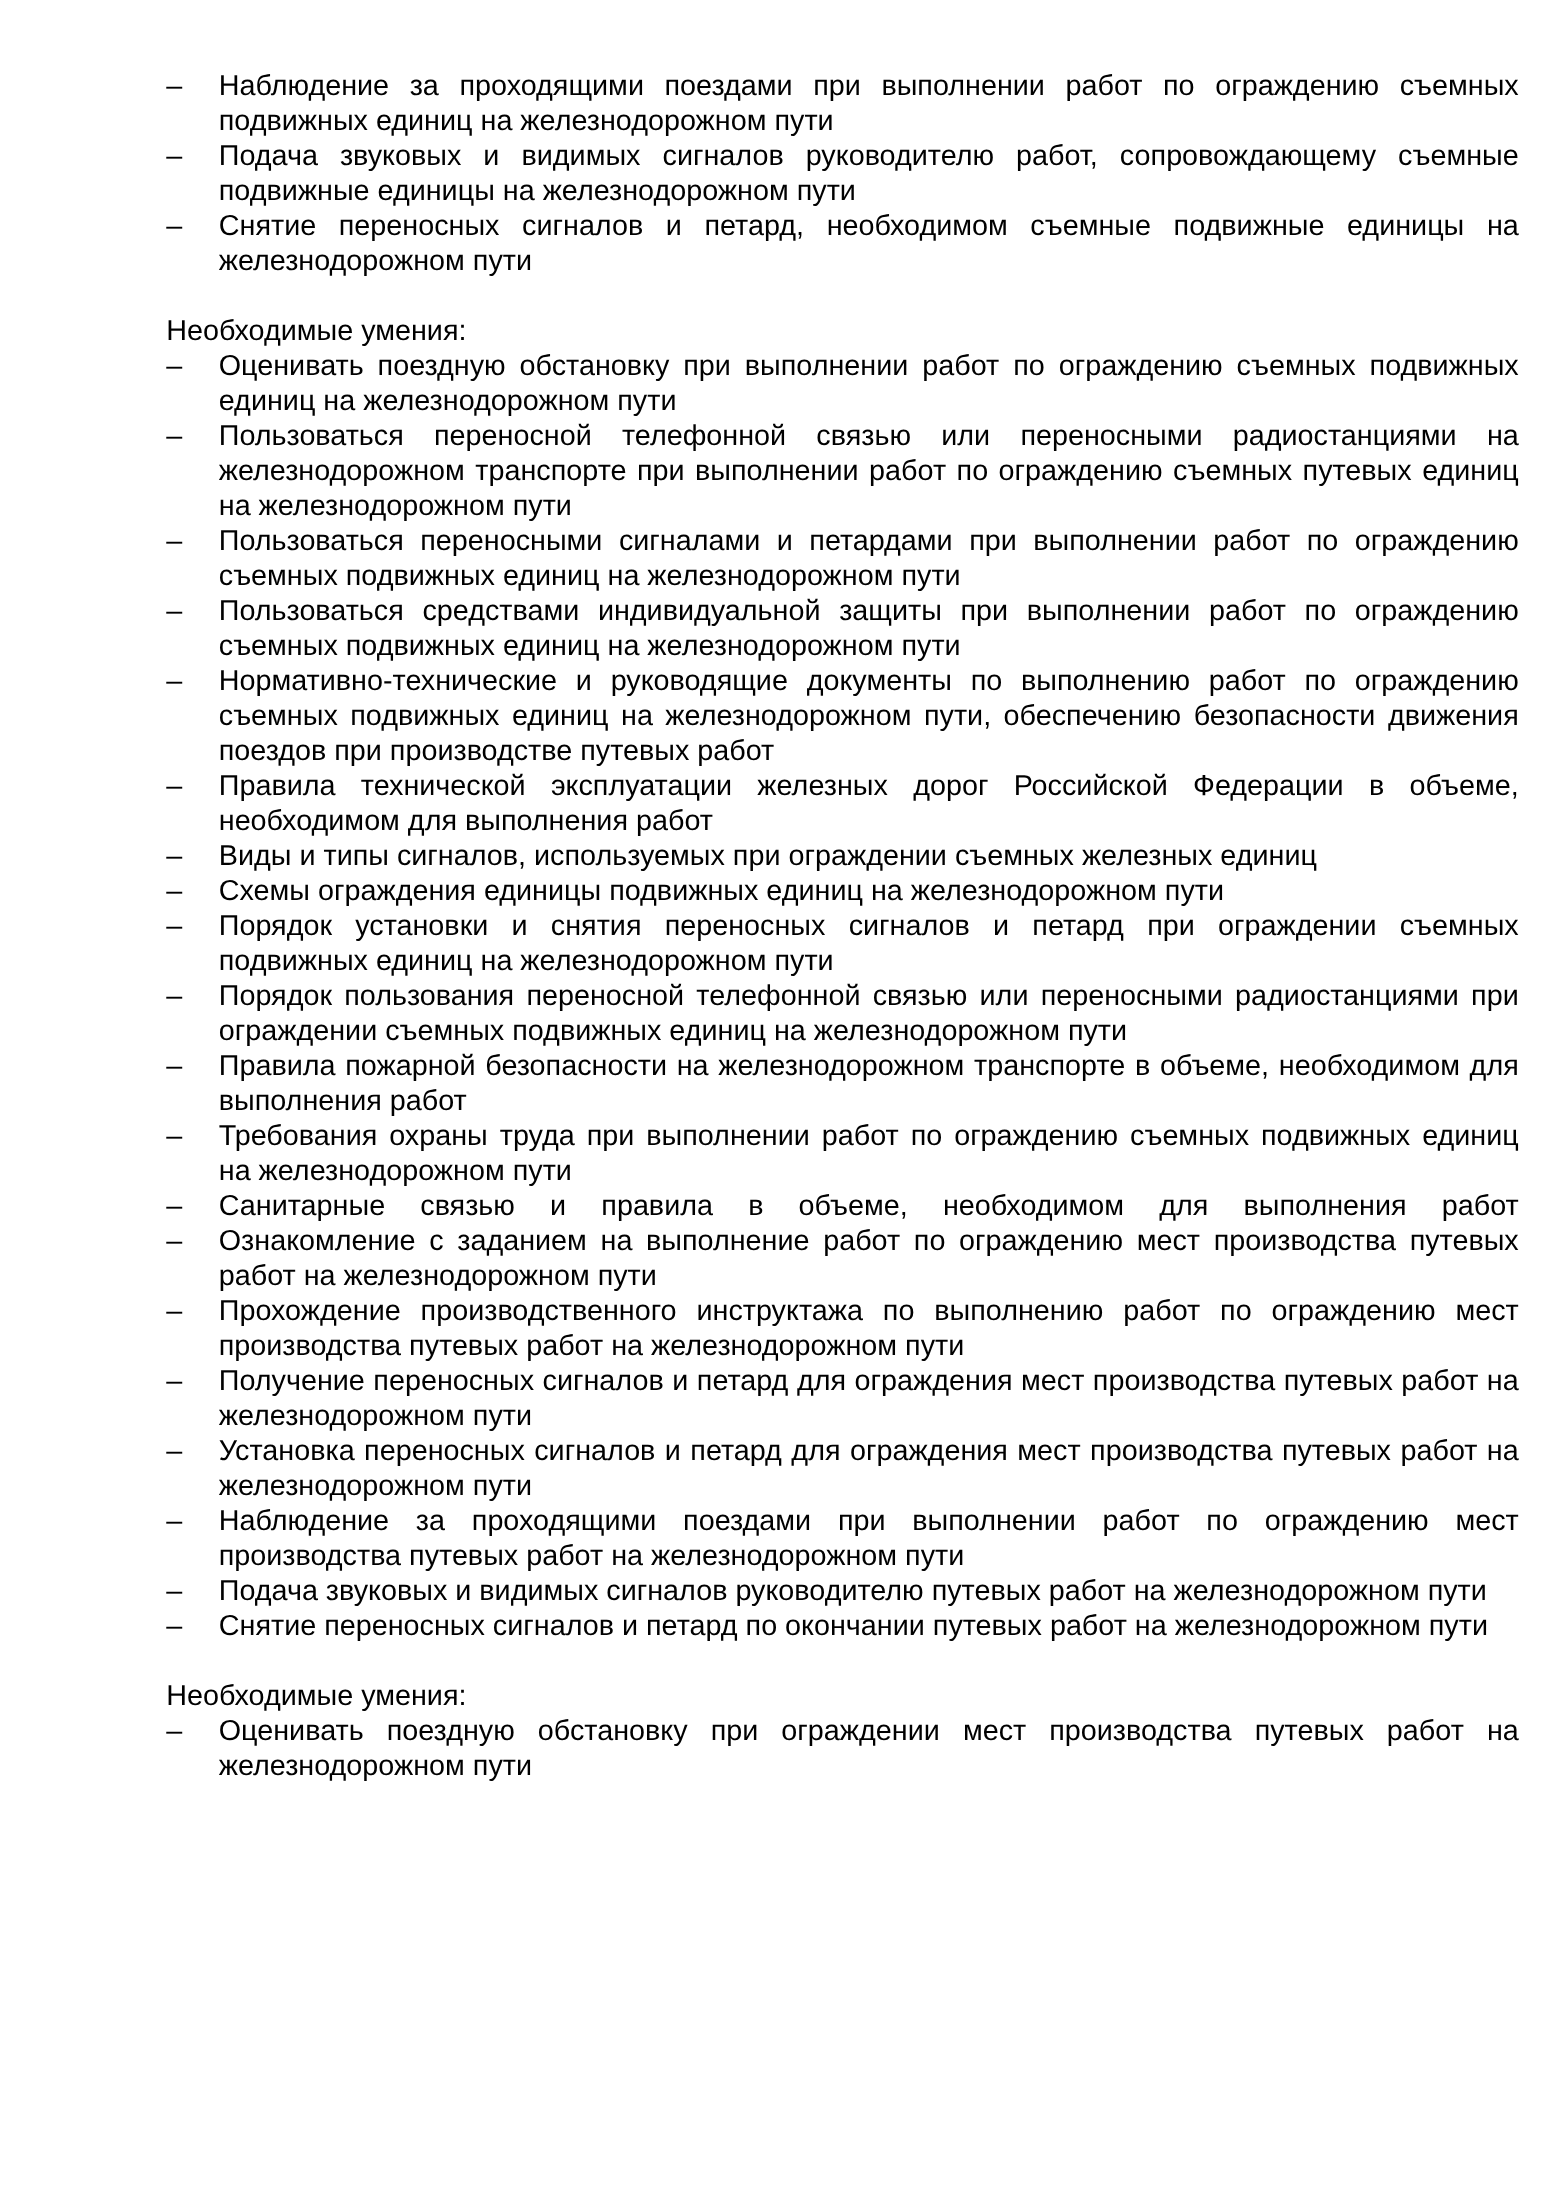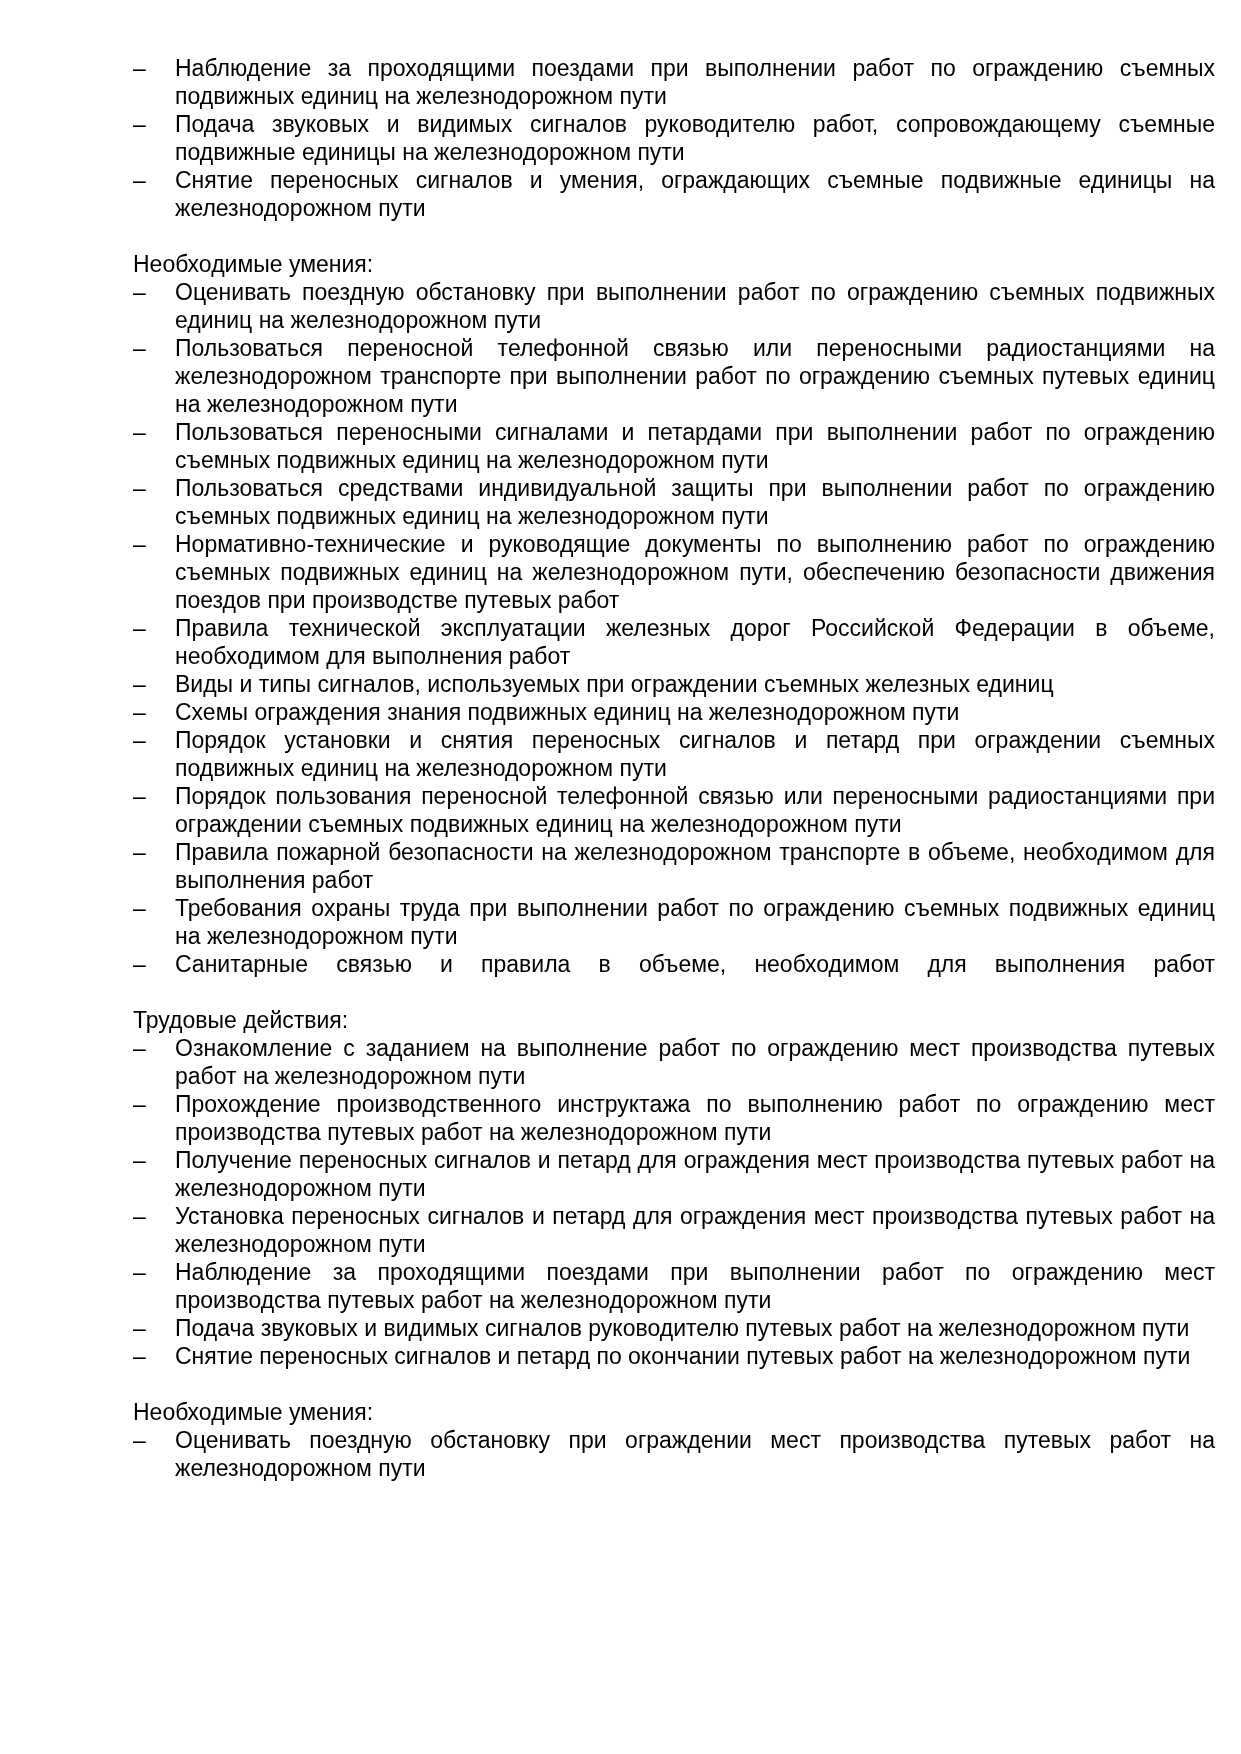--- a/index.html
+++ b/index.html
@@ -54,21 +54,21 @@
     <div class="li">
       <span class="dash">–</span>
       <div class="li-text">Наблюдение за проходящими поездами при выполнении работ по ограждению съемных подвижных единиц на железнодорожном пути</div>
     </div>
     <div class="li">
       <span class="dash">–</span>
       <div class="li-text">Подача звуковых и видимых сигналов руководителю работ, сопровождающему съемные подвижные единицы на железнодорожном пути</div>
     </div>
     <div class="li">
       <span class="dash">–</span>
-      <div class="li-text">Снятие переносных сигналов и умения, ограждающих съемные подвижные единицы на железнодорожном пути</div>
+      <div class="li-text">Снятие переносных сигналов и петард, необходимом съемные подвижные единицы на железнодорожном пути</div>
     </div>
   </div>
 
   <div class="heading">Необходимые умения:</div>
 
   <div class="list">
     <div class="li">
       <span class="dash">–</span>
       <div class="li-text">Оценивать поездную обстановку при выполнении работ по ограждению съемных подвижных единиц на железнодорожном пути</div>
     </div>
@@ -95,21 +95,21 @@
     <div class="li">
       <span class="dash">–</span>
       <div class="li-text">Правила технической эксплуатации железных дорог Российской Федерации в объеме, необходимом для выполнения работ</div>
     </div>
     <div class="li">
       <span class="dash">–</span>
       <div class="li-text">Виды и типы сигналов, используемых при ограждении съемных железных единиц</div>
     </div>
     <div class="li">
       <span class="dash">–</span>
-      <div class="li-text">Схемы ограждения знания подвижных единиц на железнодорожном пути</div>
+      <div class="li-text">Схемы ограждения единицы подвижных единиц на железнодорожном пути</div>
     </div>
     <div class="li">
       <span class="dash">–</span>
       <div class="li-text">Порядок установки и снятия переносных сигналов и петард при ограждении съемных подвижных единиц на железнодорожном пути</div>
     </div>
     <div class="li">
       <span class="dash">–</span>
       <div class="li-text">Порядок пользования переносной телефонной связью или переносными радиостанциями при ограждении съемных подвижных единиц на железнодорожном пути</div>
     </div>
     <div class="li">
@@ -120,21 +120,20 @@
       <span class="dash">–</span>
       <div class="li-text">Требования охраны труда при выполнении работ по ограждению съемных подвижных единиц на железнодорожном пути</div>
     </div>
     <div class="li">
       <span class="dash">–</span>
       <div class="li-text stretch">Санитарные связью и правила в объеме, необходимом для выполнения работ</div>
     </div>
   </div>
 
 
-  <div class="heading">Трудовые действия:</div>
 
   <div class="list">
     <div class="li">
       <span class="dash">–</span>
       <div class="li-text">Ознакомление с заданием на выполнение работ по ограждению мест производства путевых работ на железнодорожном пути</div>
     </div>
     <div class="li">
       <span class="dash">–</span>
       <div class="li-text">Прохождение производственного инструктажа по выполнению работ по ограждению мест производства путевых работ на железнодорожном пути</div>
     </div>

